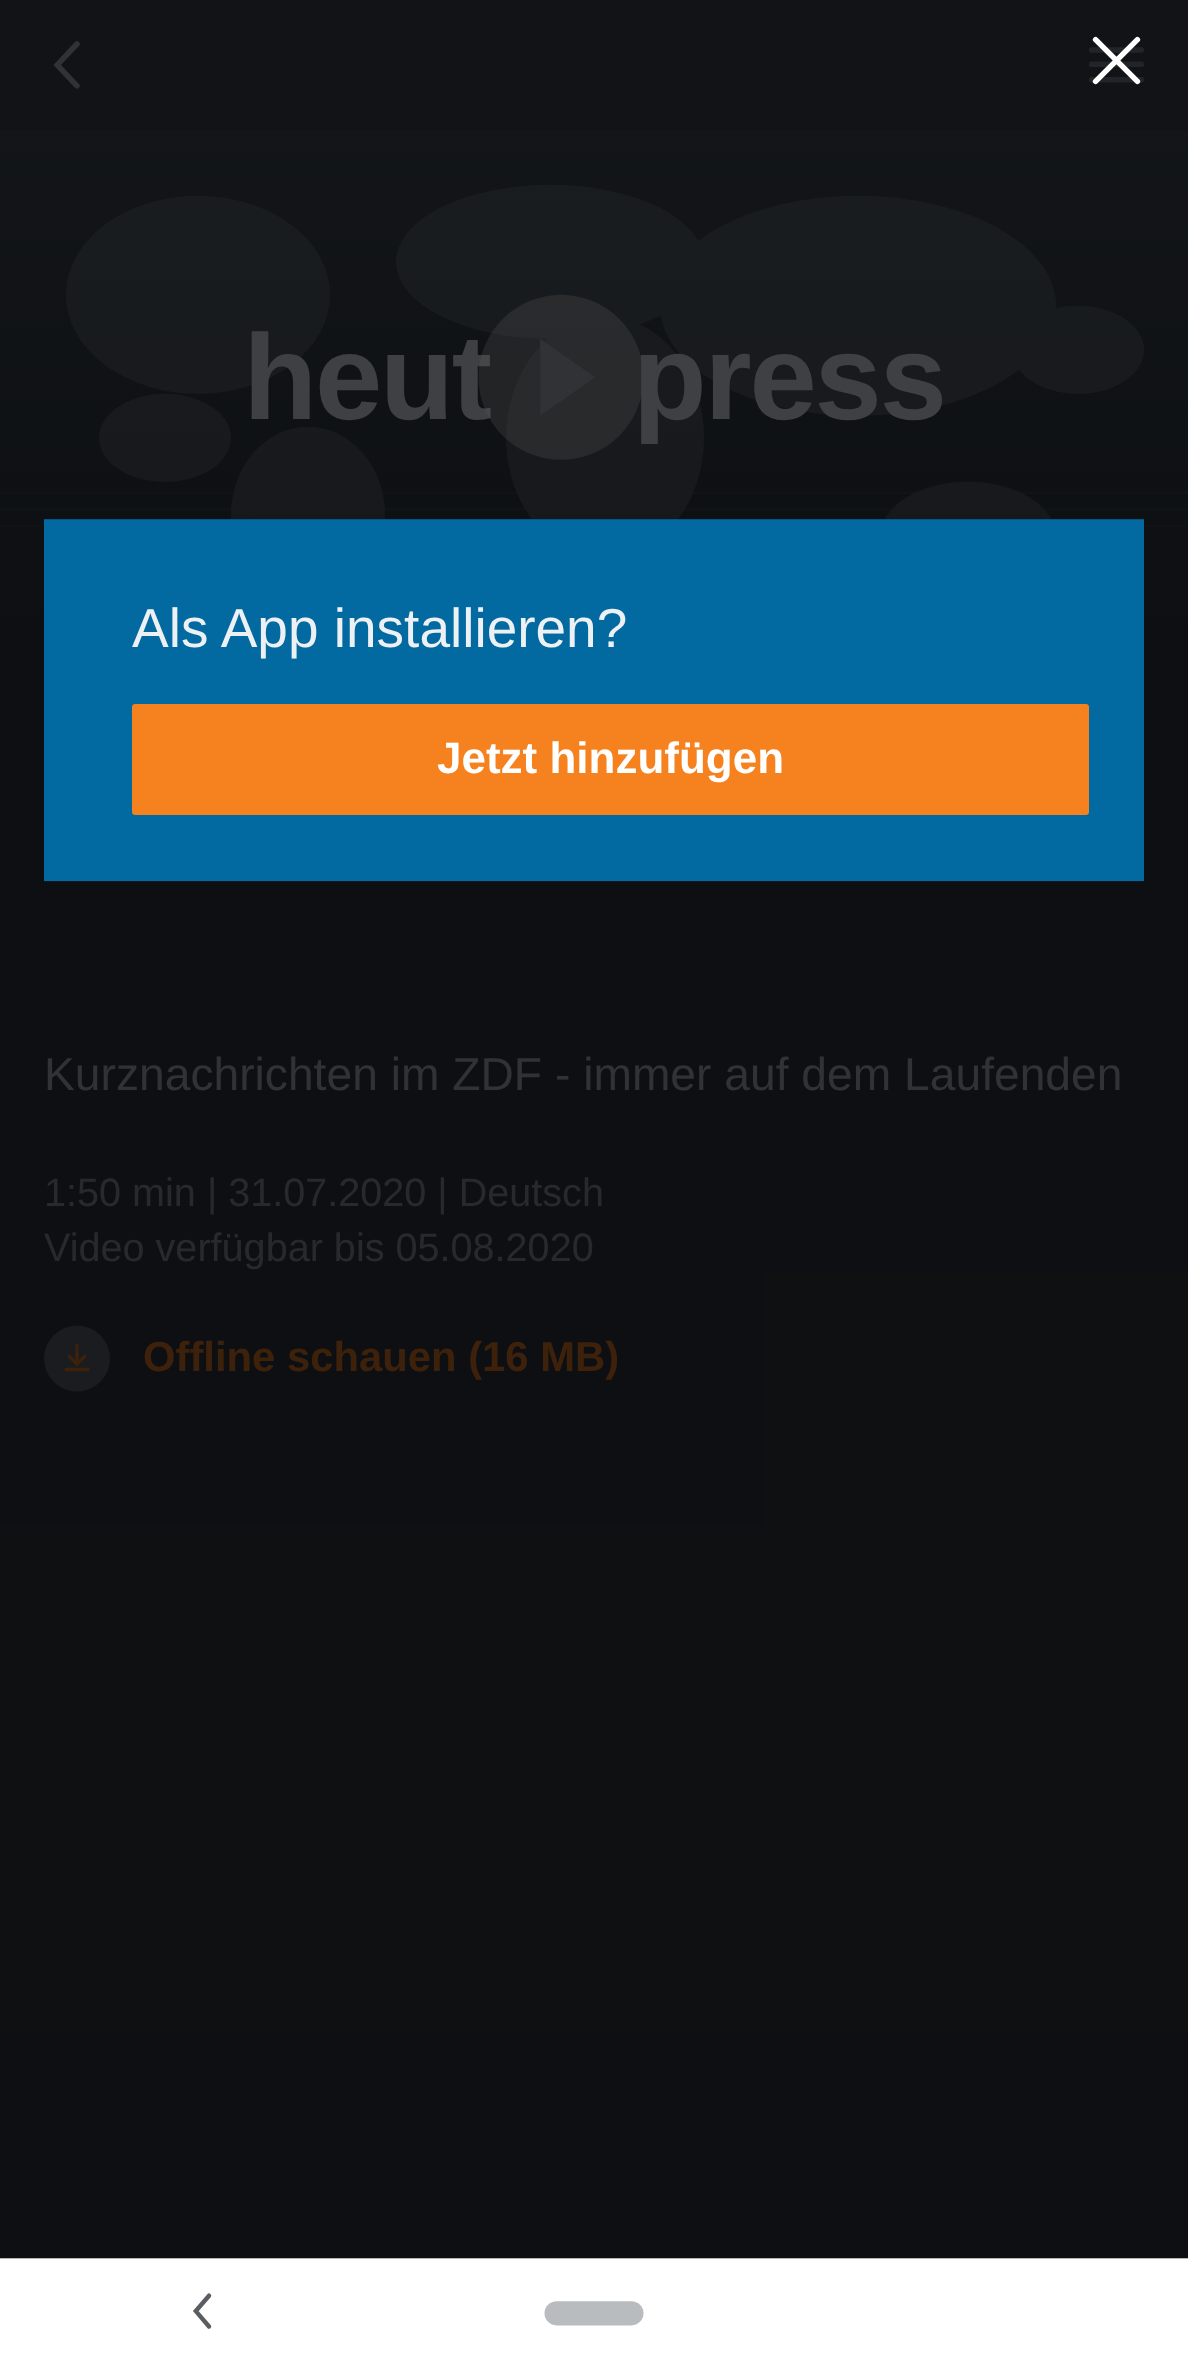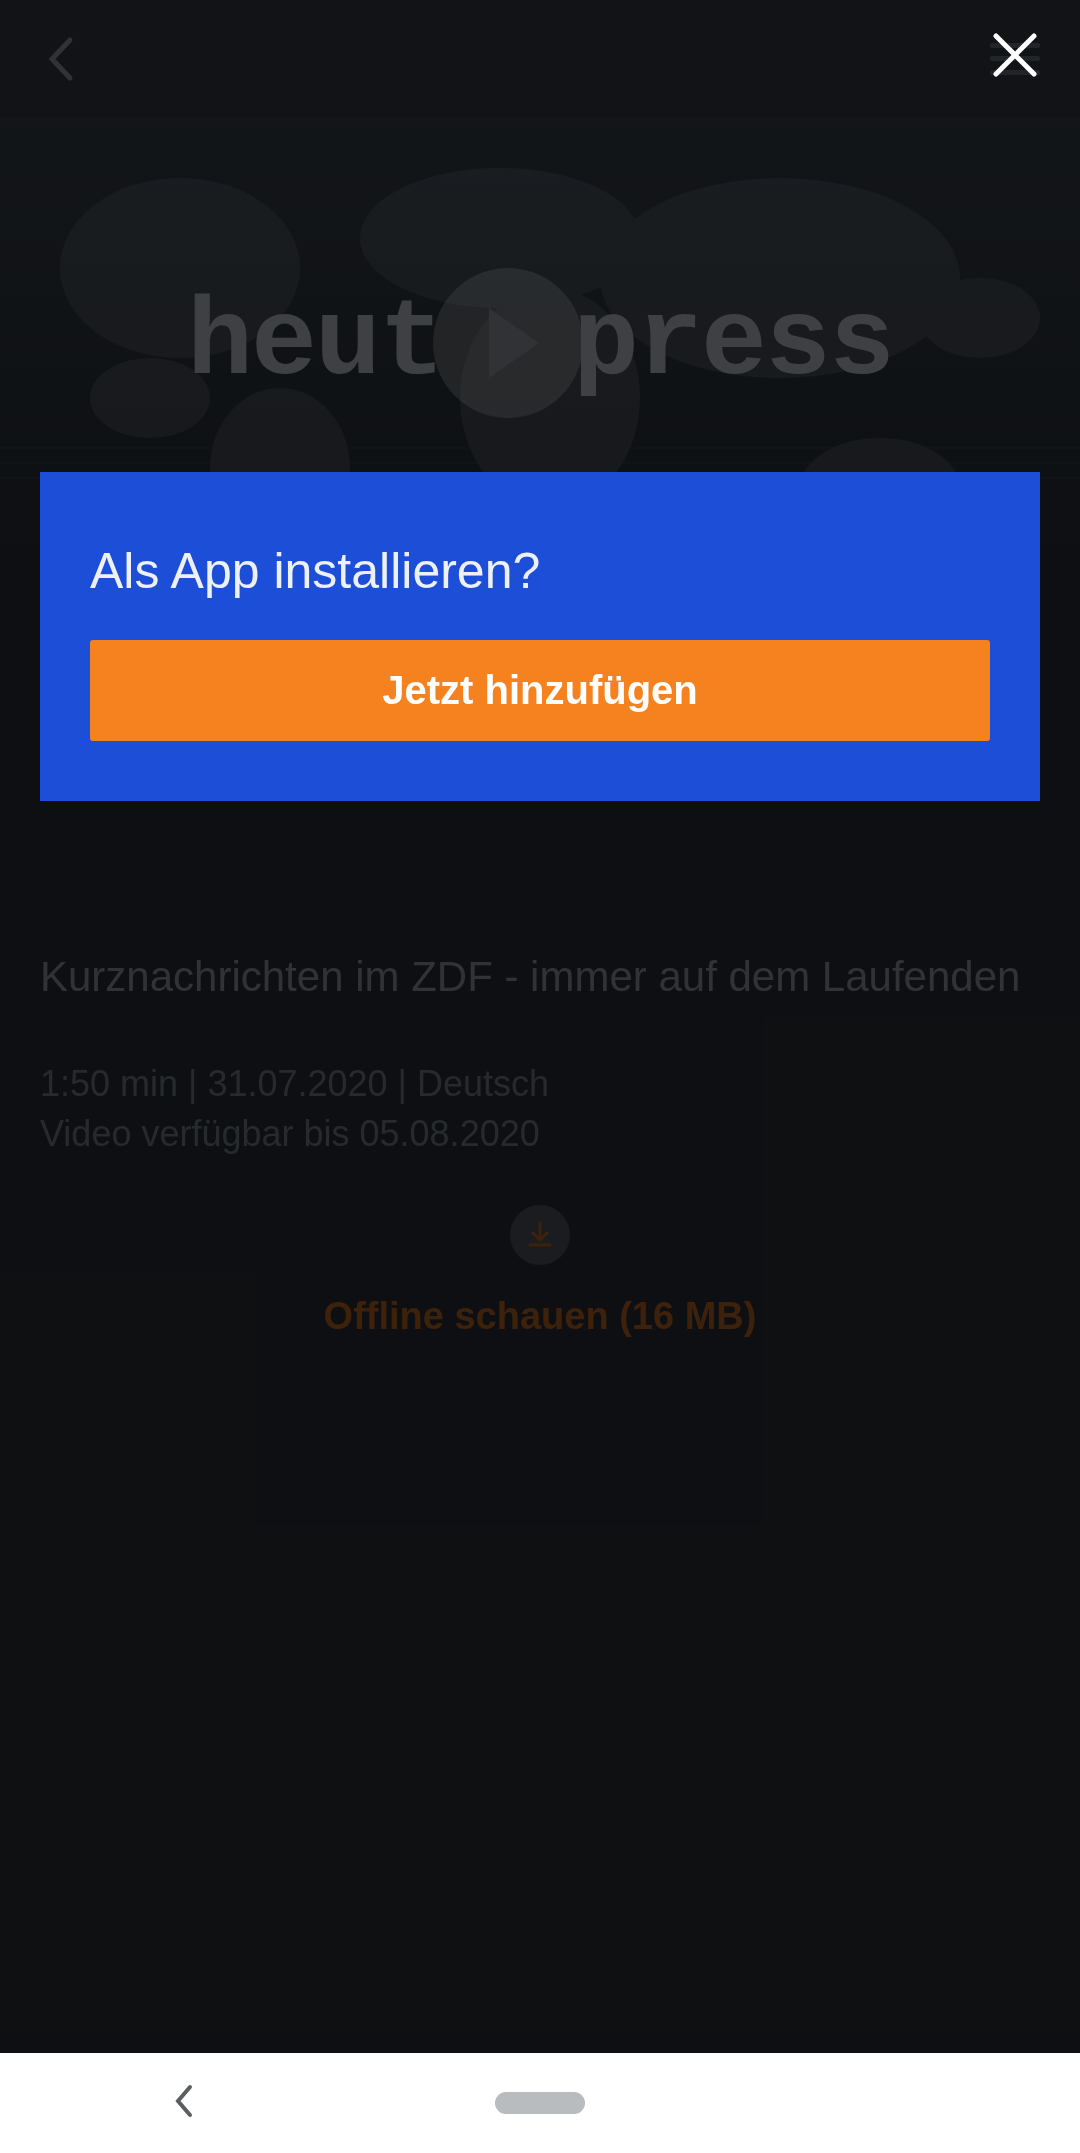--- a/index.html
+++ b/index.html
@@ -65,21 +65,20 @@
 
   .hero-title {
     position: relative;
     z-index: 2;
     display: flex;
     align-items: center;
     color: #8a8f95;
     font-size: 110px;
     font-weight: 600;
     letter-spacing: -2px;
-    font-family: Liberation Mono, monospace;
   }
 
   .play-circle {
     width: 150px;
     height: 150px;
     border-radius: 50%;
     background: rgba(200,200,200,0.25);
     display: flex;
     align-items: center;
     justify-content: center;
@@ -110,21 +109,20 @@
     font-size: 36px;
     margin-top: 58px;
     line-height: 1.4;
   }
 
   .offline-row {
     display: flex;
     align-items: center;
     margin-top: 45px;
     gap: 30px;
-    flex-direction: column;
   }
 
   .download-circle {
     width: 60px;
     height: 60px;
     border-radius: 50%;
     background: #3a3f45;
     display: flex;
     align-items: center;
     justify-content: center;
@@ -151,23 +149,23 @@
     width: 50px;
     height: 50px;
     cursor: pointer;
   }
 
   .modal {
     position: absolute;
     top: 472px;
     left: 40px;
     right: 40px;
-    background: #1d4ed8;
+    background: #0369a1;
     z-index: 20;
-    padding: 70px 50px 60px 50px;
+    padding: 70px 50px 60px 80px;
   }
 
   .modal-title {
     color: #eef1f4;
     font-size: 50px;
     font-weight: 400;
     margin-bottom: 40px;
   }
 
   .modal-body {

